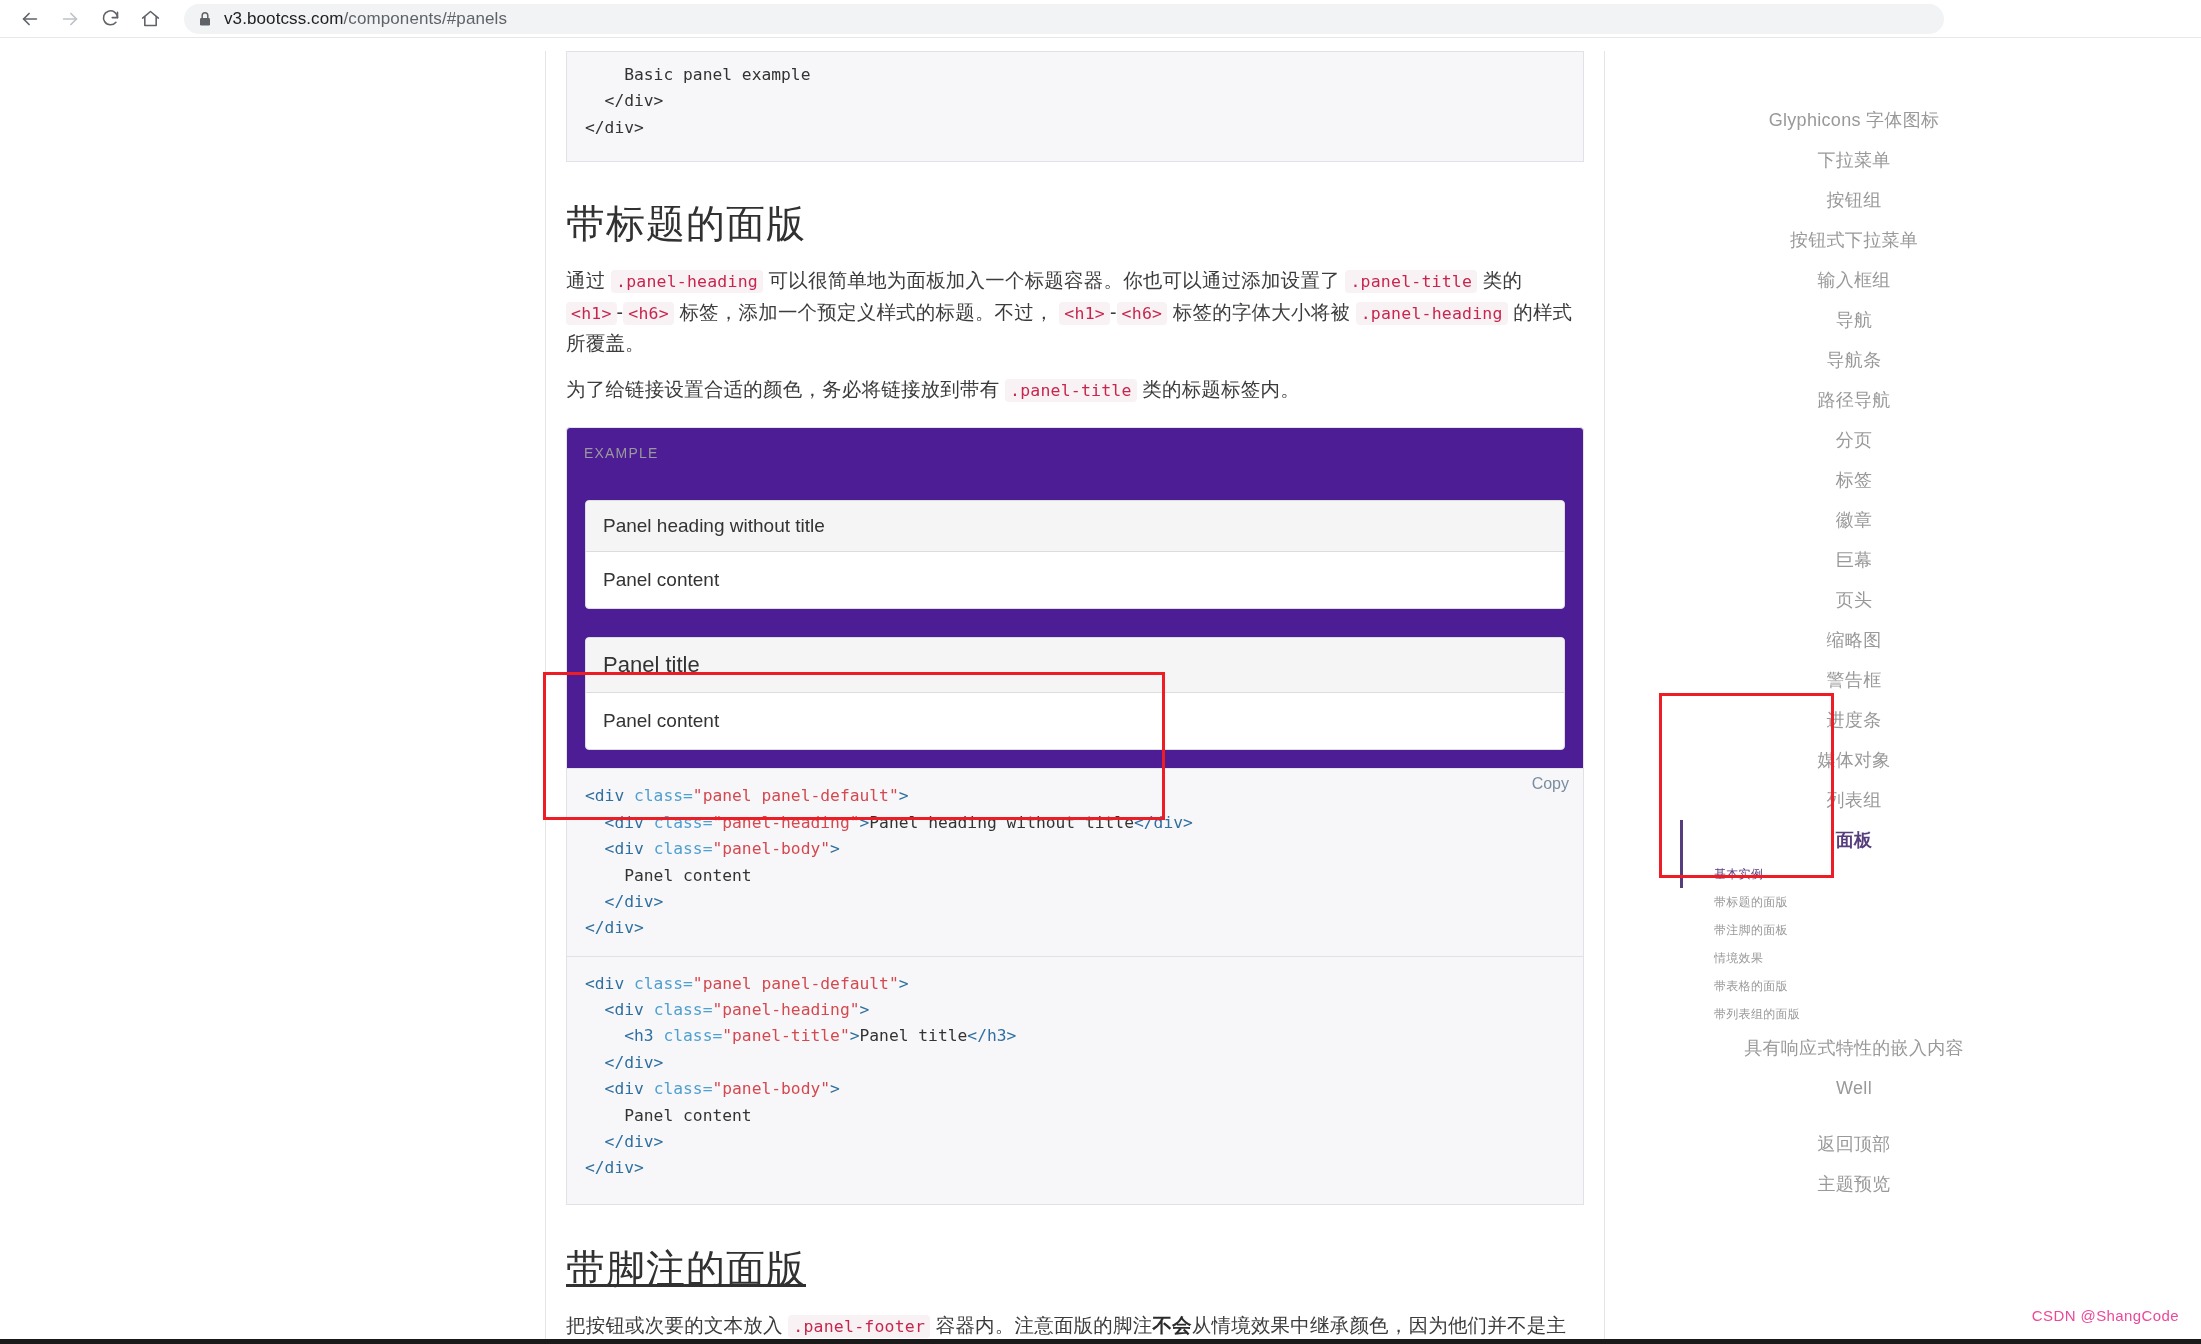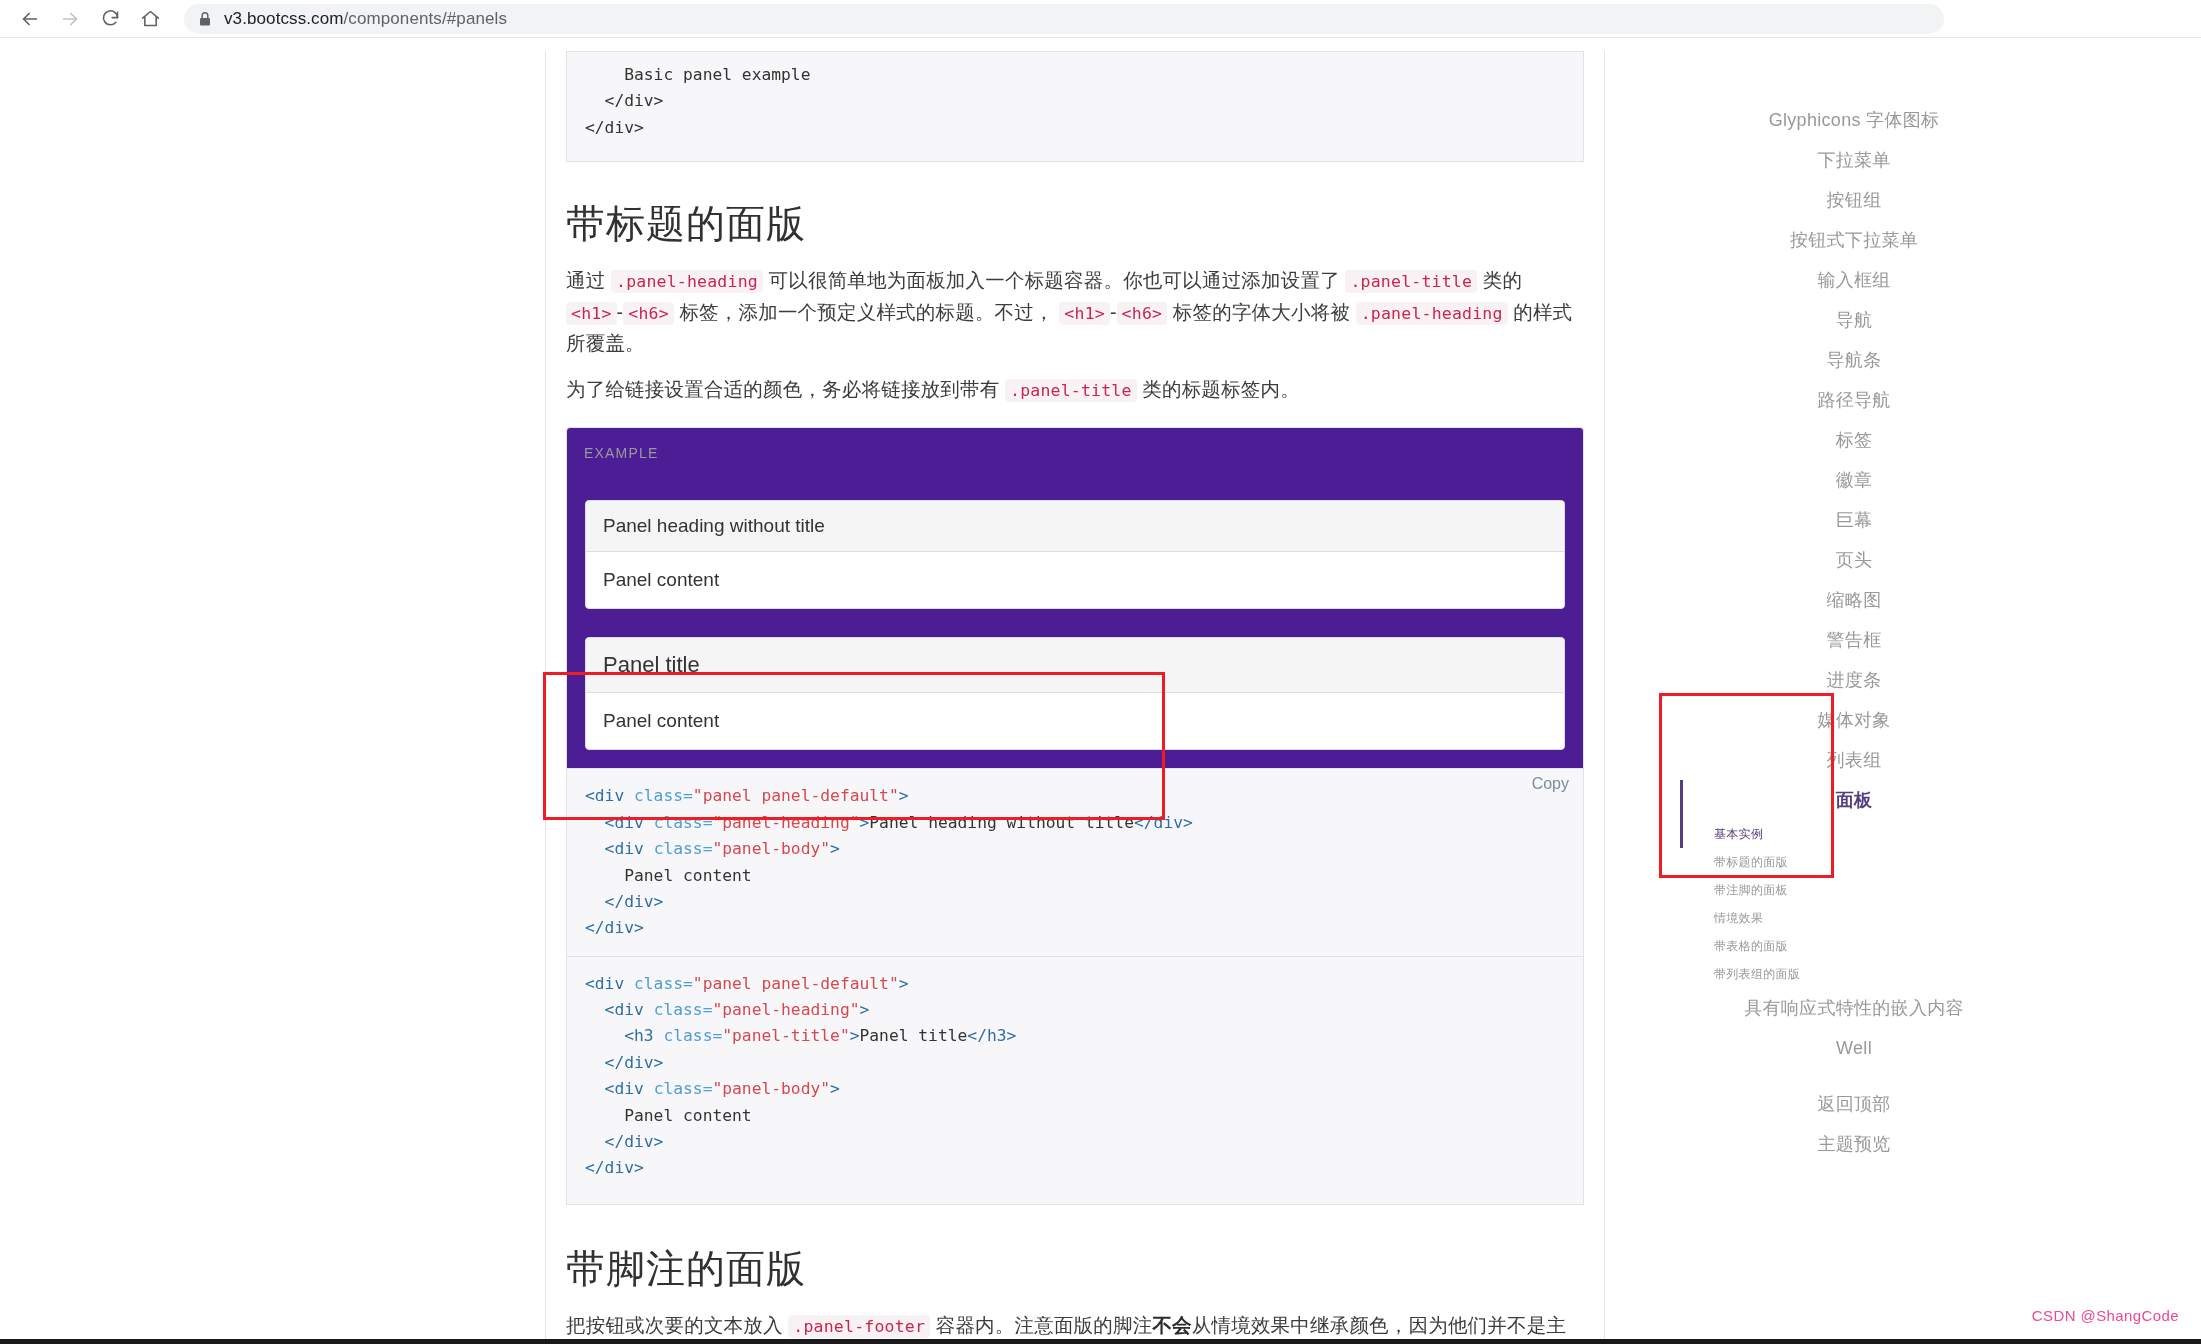--- a/index.html
+++ b/index.html
@@ -330,39 +330,40 @@
       <pre class="code"><span class="tag">&lt;div </span><span class="attr">class=</span><span class="val">"panel panel-default"</span><span class="tag">&gt;</span>
 <span class="tag">  &lt;div </span><span class="attr">class=</span><span class="val">"panel-heading"</span><span class="tag">&gt;</span>
 <span class="tag">    &lt;h3 </span><span class="attr">class=</span><span class="val">"panel-title"</span><span class="tag">&gt;</span><span>Panel title</span><span class="tag">&lt;/h3&gt;</span>
 <span class="tag">  &lt;/div&gt;</span>
 <span class="tag">  &lt;div </span><span class="attr">class=</span><span class="val">"panel-body"</span><span class="tag">&gt;</span>
 <span>    Panel content</span>
 <span class="tag">  &lt;/div&gt;</span>
 <span class="tag">&lt;/div&gt;</span></pre>
     </div>
 
-    <h1 class="section-title" style="margin-top:42px;">带脚注的面版</h1>
+    <h1 class="section-title" style="margin-top:42px;text-decoration:underline;">带脚注的面版</h1>
 
     <p class="para">
       <span>把按钮或次要的文本放入</span>
       <code class="inline">.panel-footer</code>
       <span>容器内。注意面版的脚注</span><span class="bold-strong">不会</span><span>从情境效果中继承颜色，因为他们并不是主要内容。</span>
     </p>
 
   </div>
 
   <div class="sidebar" id="sidebar">
       <a class="side-item">Glyphicons 字体图标</a>
       <a class="side-item">下拉菜单</a>
       <a class="side-item">按钮组</a>
       <a class="side-item">按钮式下拉菜单</a>
       <a class="side-item">输入框组</a>
       <a class="side-item">导航</a>
       <a class="side-item">导航条</a>
       <a class="side-item">路径导航</a>
+      <a class="side-item">分页</a>
       <a class="side-item">标签</a>
       <a class="side-item">徽章</a>
       <a class="side-item">巨幕</a>
       <a class="side-item">页头</a>
       <a class="side-item">缩略图</a>
       <a class="side-item">警告框</a>
       <a class="side-item">进度条</a>
       <a class="side-item">媒体对象</a>
       <a class="side-item">列表组</a>
       <a class="side-item active-top">面板</a>

